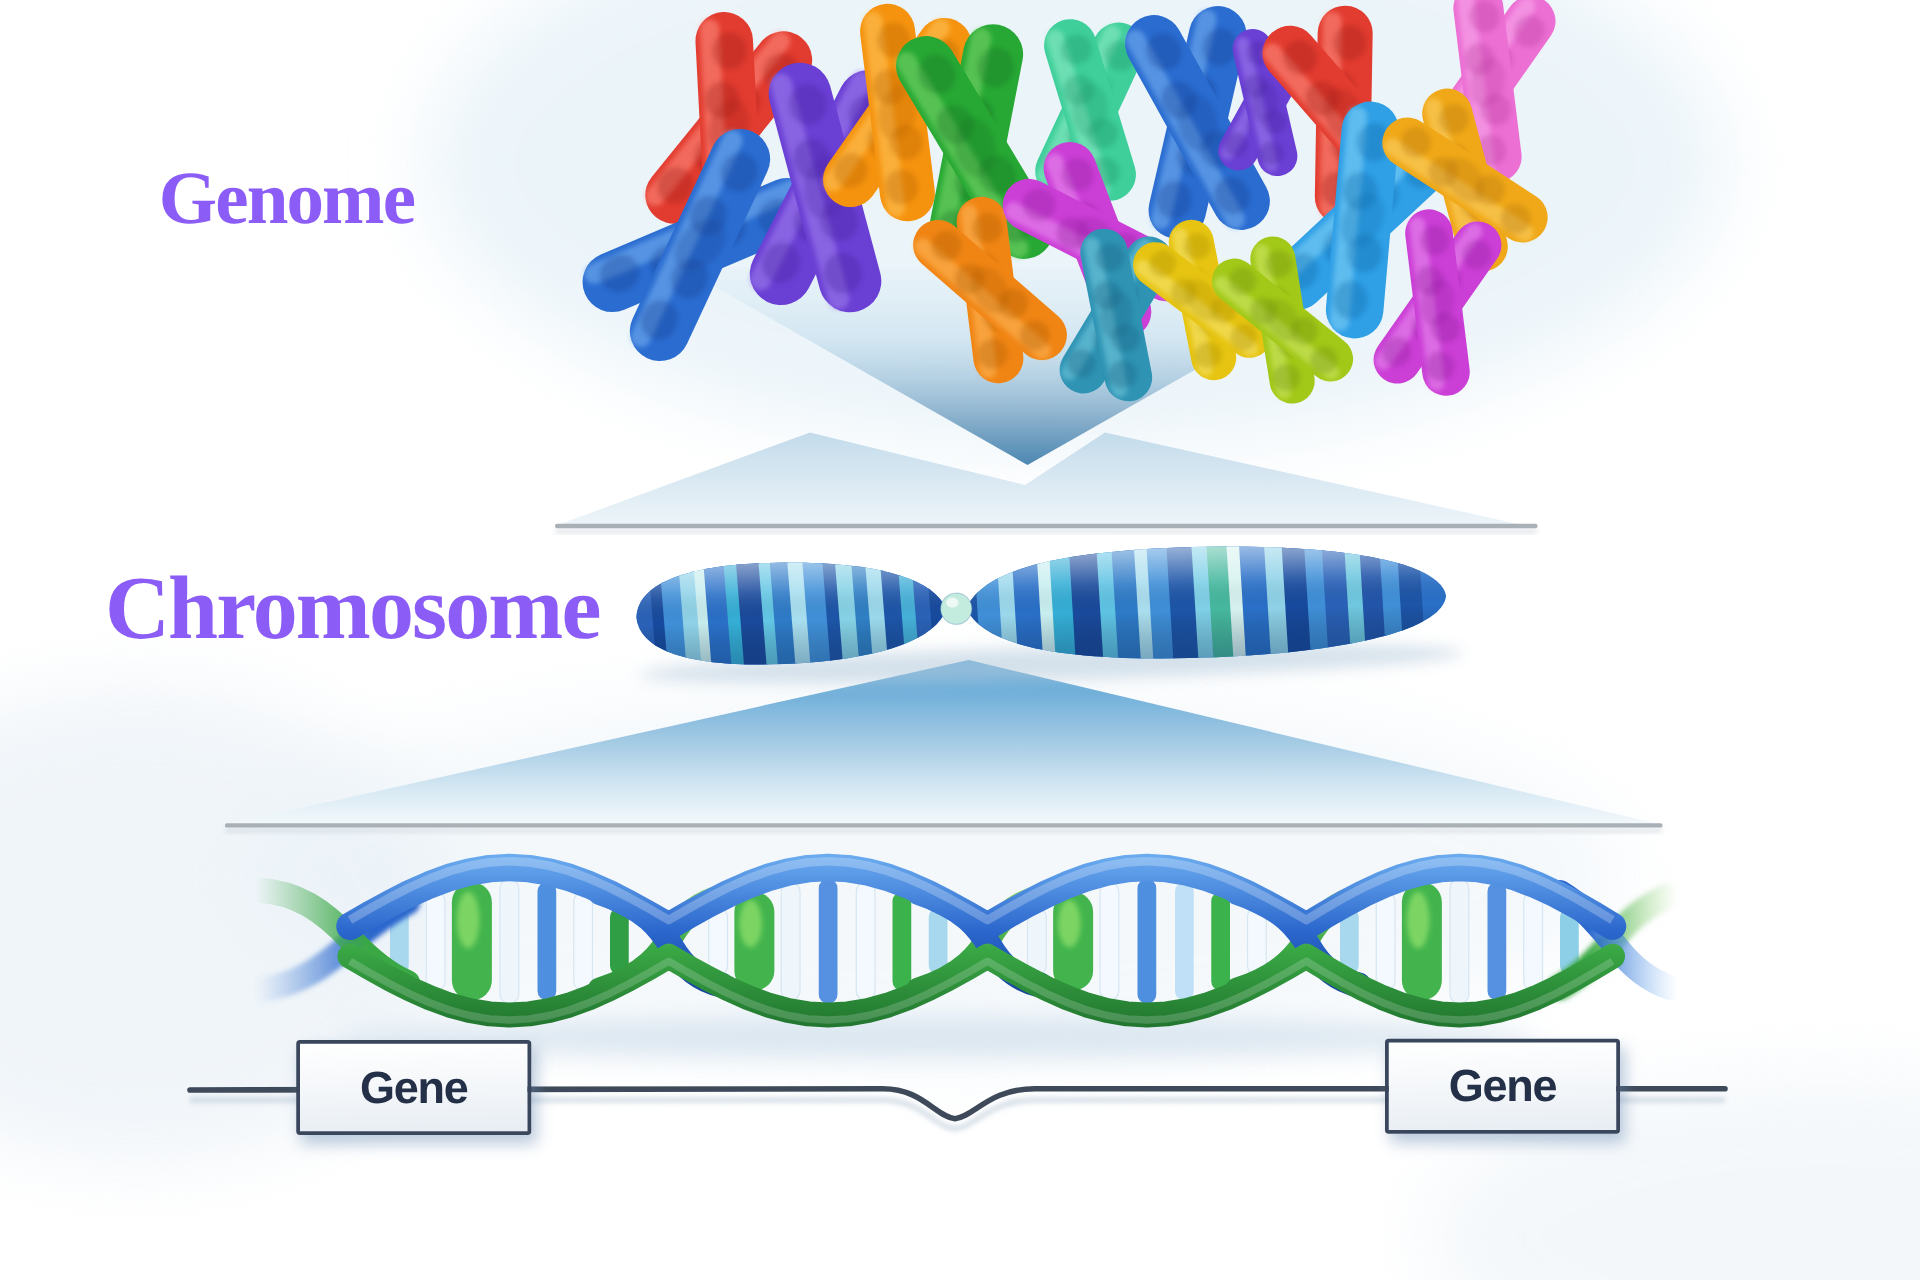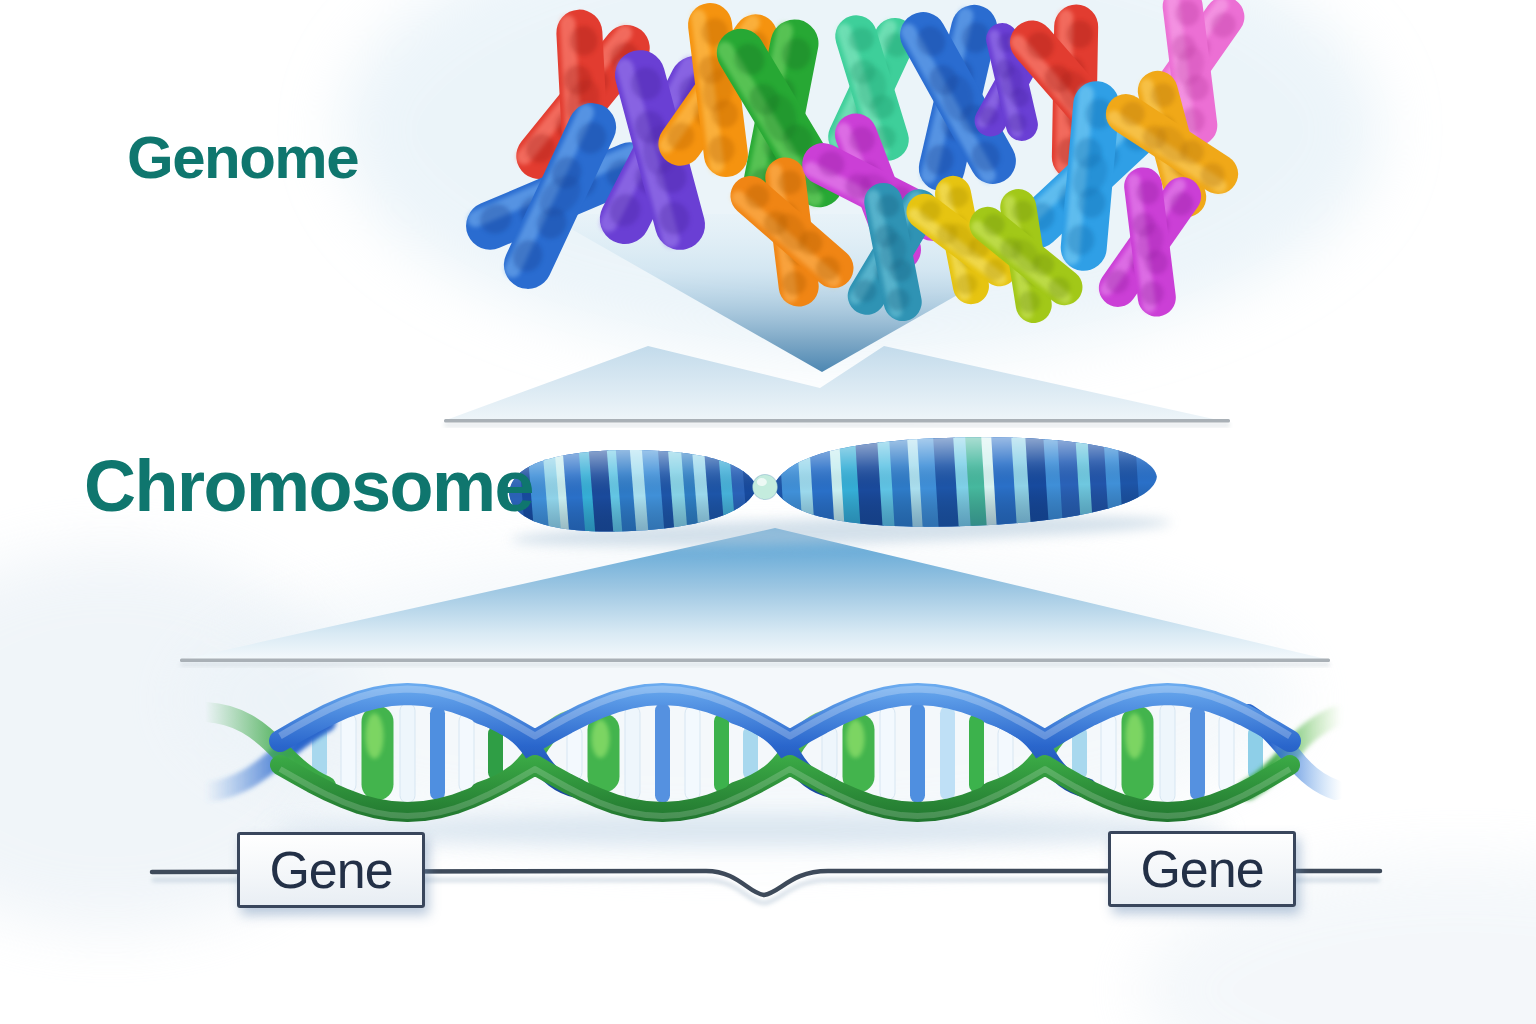--- a/index.html
+++ b/index.html
@@ -1,26 +1,26 @@
 <!DOCTYPE html>
 <html><head>
 <meta charset="utf-8">
 <style>
   html,body{margin:0;padding:0;background:#ffffff;}
   .stage{position:relative;width:1536px;height:1024px;background:#ffffff;overflow:hidden;
          font-family:"Liberation Sans", sans-serif;}
   #scene{position:absolute;left:0;top:0;}
-  .label{position:absolute;font-weight:bold;color:#0f766e;letter-spacing:-1.5px;line-height:1;}
+  .label{position:absolute;font-weight:bold;color:#8b5cf6;letter-spacing:-1.5px;line-height:1;font-family:Liberation Serif, serif;}
   #genome-label{left:127px;top:128px;font-size:60px;}
   #chromosome-label{left:84px;top:450px;font-size:72px;}
   .gene-box{position:absolute;width:182px;border:3px solid #39465c;border-radius:3px;
             background:linear-gradient(178deg,#ffffff 0%,#f3f6f9 55%,#e7edf3 100%);
             box-shadow:4px 7px 12px rgba(106,140,180,0.45), inset 0 1px 0 #ffffff;
             display:flex;align-items:center;justify-content:center;
-            font-size:52px;font-weight:normal;color:#233047;letter-spacing:-1px;text-align:right;}
+            font-size:36px;font-weight:bold;color:#233047;letter-spacing:-1px;text-align:right;}
   #gene-box-left{left:237px;top:832px;height:70px;}
   #gene-box-right{left:1108px;top:831px;height:70px;}
 </style>
 </head>
 <body>
 
 <div class="stage">
 
 <svg id="scene" width="1536" height="1024" viewBox="0 0 1536 1024" xmlns="http://www.w3.org/2000/svg">
   <defs>

